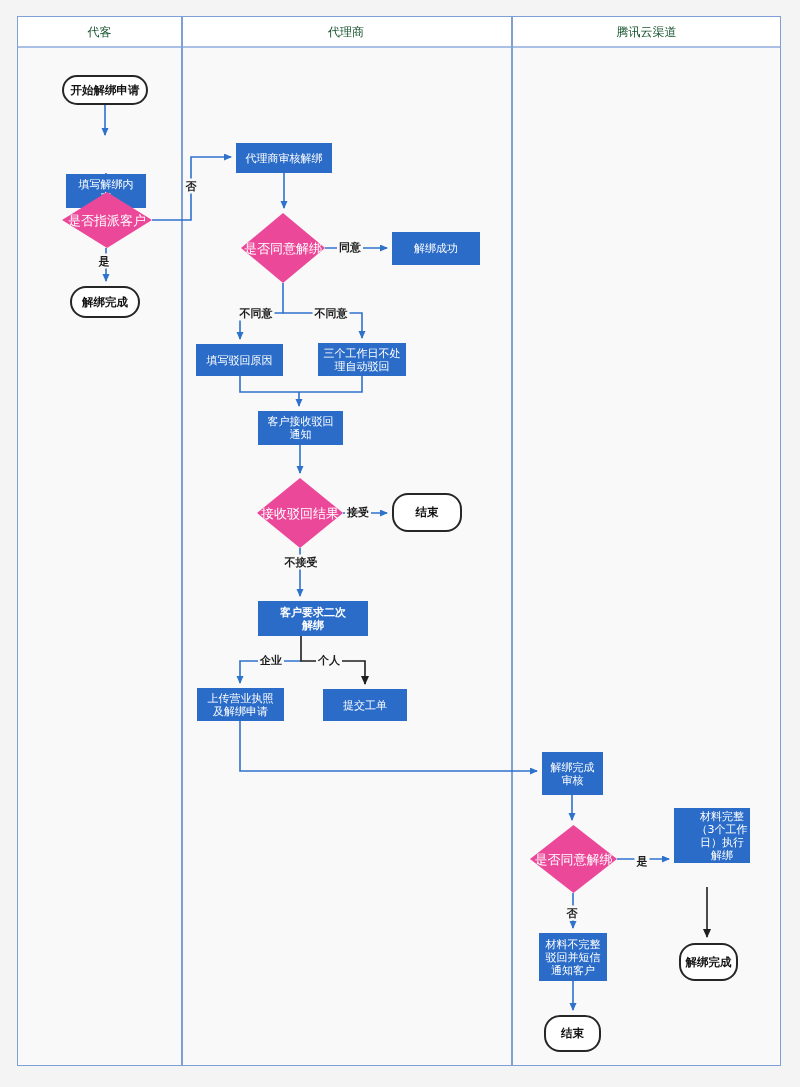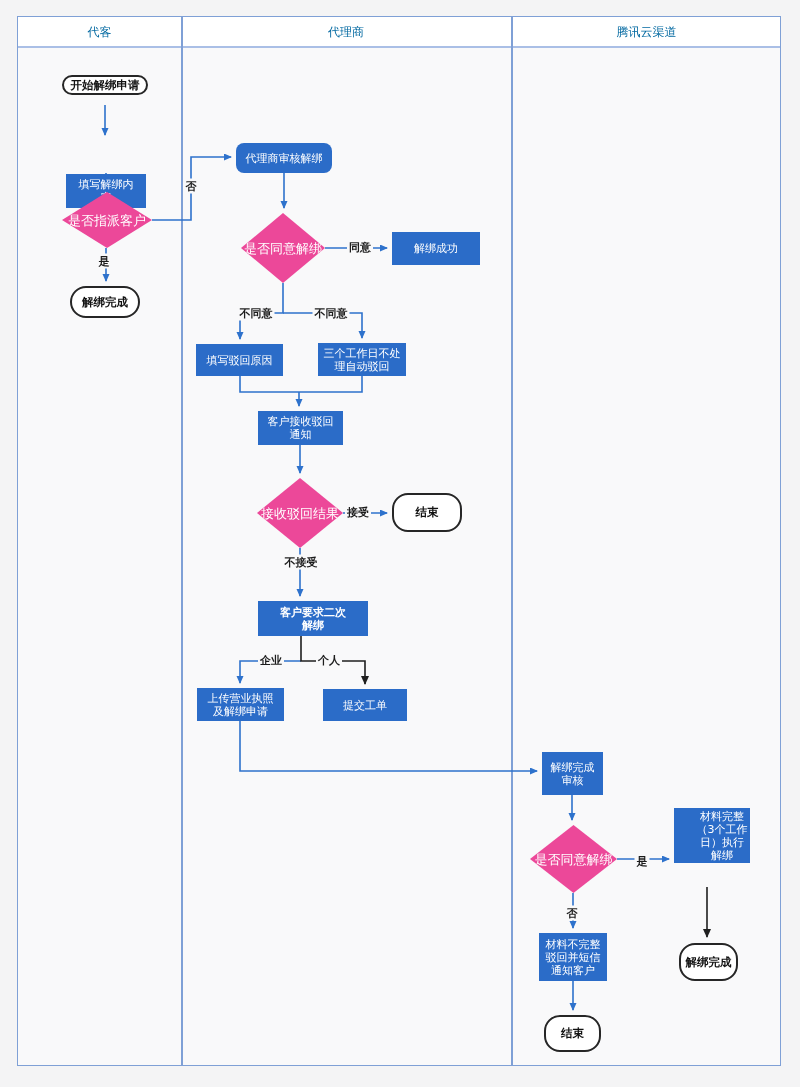--- a/index.html
+++ b/index.html
@@ -12,21 +12,21 @@
   .frame{
     position:absolute;left:17px;top:16px;width:764px;height:1050px;
     border:1.5px solid #7fa0d6;background:#f9f9fa;box-sizing:border-box;
   }
   .lane-header{
     position:absolute;top:0;left:0;right:0;height:31px;
     background:#ffffff;border-bottom:2px solid #aabfe6;box-sizing:border-box;
   }
   .lane-title{
     position:absolute;top:0;height:31px;line-height:31px;
-    text-align:center;color:#0369a1;font-size:12px;
+    text-align:center;color:#14532d;font-size:12px;
   }
   .lane-divider{
     position:absolute;top:0;bottom:0;width:1.5px;background:#7fa0d6;
   }
   svg.connectors{position:absolute;left:0;top:0;pointer-events:none;}
   .node{
     position:absolute;display:flex;align-items:center;justify-content:center;
     text-align:center;box-sizing:border-box;white-space:pre-line;
     font-size:11px;line-height:13px;
   }
@@ -87,27 +87,27 @@
     <path d="M617,859 H669" marker-end="url(#ab)"></path>
     <path d="M573,893 V928" marker-end="url(#ab)"></path>
     <path d="M573,981 V1010" marker-end="url(#ab)"></path>
   </g>
   <g fill="none" stroke="#1f1f1f" stroke-width="1.6">
     <path d="M301,636 V661 H365 V684" marker-end="url(#ak)"></path>
     <path d="M707,887 V937" marker-end="url(#ak)"></path>
   </g>
 </svg>
 
-<div class="node terminator" style="left:62px;top:75px;width:86px;height:20px;">开始解绑申请</div>
+<div class="node terminator" style="left:62px;top:75px;width:86px;height:30px;">开始解绑申请</div>
 <div class="node process" style="left:66px;top:139px;width:80px;height:34px;margin-top:35px;">填写解绑内
 容</div>
 <div class="node decision" style="left:62px;top:192px;width:90px;height:56px;">是否指派客户</div>
 <div class="node terminator" style="left:70px;top:286px;width:70px;height:32px;">解绑完成</div>
 
-<div class="node process" style="left:236px;top:143px;width:96px;height:30px;border-radius:8px;">代理商审核解绑</div>
+<div class="node process" style="left:236px;top:143px;width:96px;height:30px;">代理商审核解绑</div>
 <div class="node decision" style="left:241px;top:213px;width:84px;height:70px;">是否同意解绑</div>
 <div class="node process" style="left:392px;top:232px;width:88px;height:33px;">解绑成功</div>
 <div class="node process" style="left:196px;top:344px;width:87px;height:32px;">填写驳回原因</div>
 <div class="node process" style="left:318px;top:343px;width:88px;height:33px;">三个工作日不处
 理自动驳回</div>
 <div class="node process" style="left:258px;top:411px;width:85px;height:34px;text-align:center;">客户接收驳回
 通知</div>
 <div class="node decision" style="left:257px;top:478px;width:86px;height:70px;">接收驳回结果</div>
 <div class="node terminator" style="left:392px;top:493px;width:70px;height:39px;">结束</div>
 <div class="node process" style="left:258px;top:601px;width:110px;height:35px;font-weight:bold;">客户要求二次
@@ -124,21 +124,21 @@
 日）执行
 解绑</div>
 <div class="node process" style="left:539px;top:933px;width:68px;height:48px;">材料不完整
 驳回并短信
 通知客户</div>
 <div class="node terminator" style="left:544px;top:1015px;width:57px;height:37px;">结束</div>
 <div class="node terminator" style="left:679px;top:943px;width:59px;height:38px;">解绑完成</div>
 
 <div class="edge-label" style="left:191px;top:186px;">否</div>
 <div class="edge-label" style="left:104px;top:261px;">是</div>
-<div class="edge-label" style="left:360px;top:247px;">同意</div>
+<div class="edge-label" style="left:350px;top:247px;">同意</div>
 <div class="edge-label" style="left:256px;top:313px;">不同意</div>
 <div class="edge-label" style="left:331px;top:313px;">不同意</div>
 <div class="edge-label" style="left:358px;top:512px;">接受</div>
 <div class="edge-label" style="left:301px;top:562px;">不接受</div>
 <div class="edge-label" style="left:271px;top:660px;">企业</div>
 <div class="edge-label" style="left:329px;top:660px;">个人</div>
 <div class="edge-label" style="left:642px;top:861px;">是</div>
 <div class="edge-label" style="left:572px;top:913px;">否</div>
 
 </body></html>

